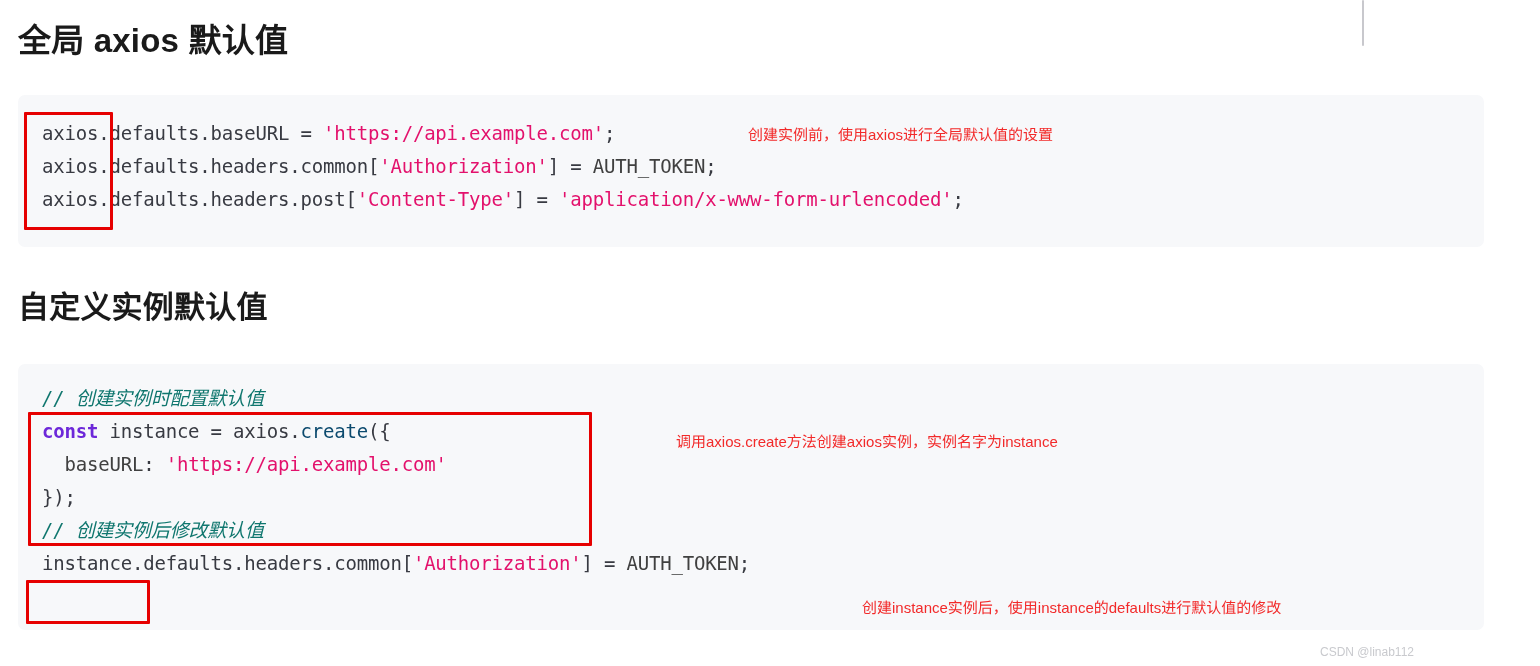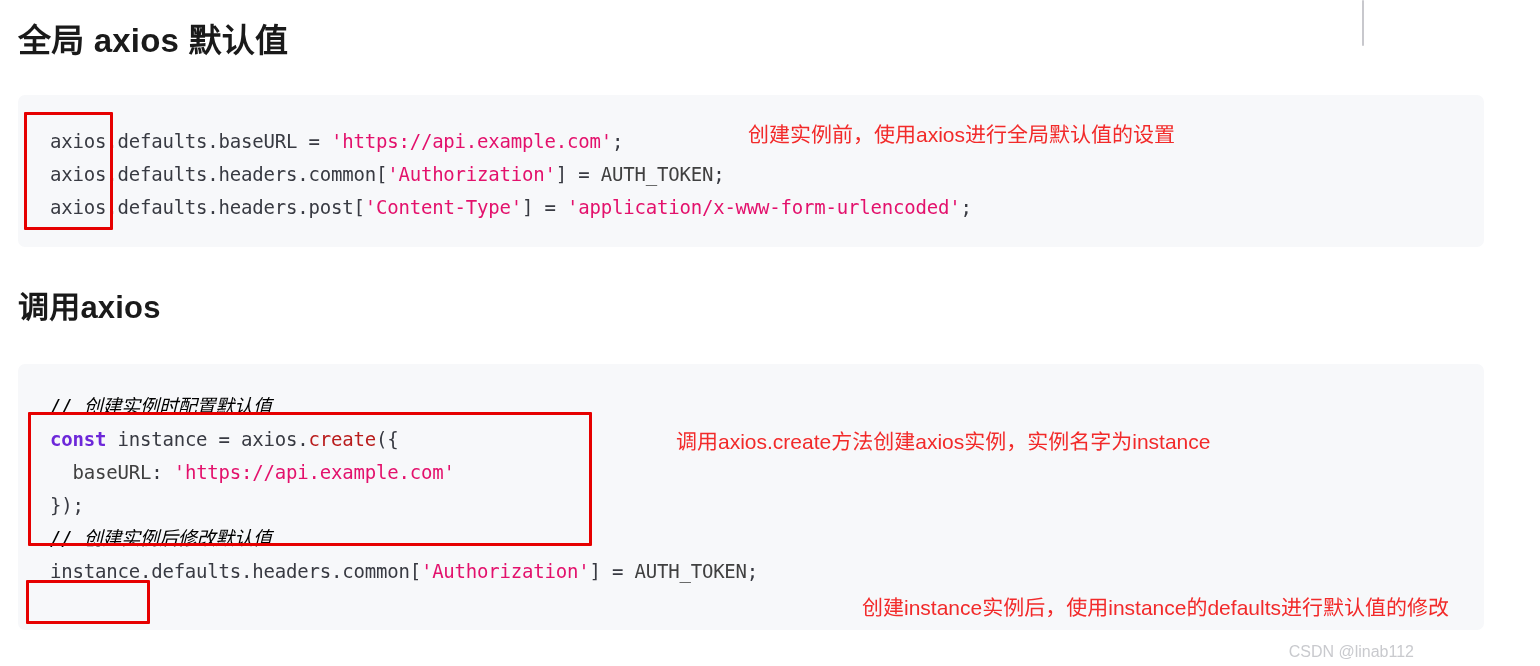--- a/index.html
+++ b/index.html
@@ -63,21 +63,21 @@
     left: 18px;
     top: 364px;
     width: 1466px;
     height: 266px;
   }
 
   .code-pre {
     position: absolute;
     left: 24px;
     top: 0;
-    margin: 8px;
+    margin: 0;
     font-family: "DejaVu Sans Mono", "Liberation Mono", monospace;
     font-size: 19px;
     line-height: 33px;
     color: #383a42;
     white-space: pre;
     letter-spacing: -0.2px;
   }
   #code-global-pre { top: 22px; }
   #code-instance-pre { top: 18px; }
 
@@ -85,43 +85,43 @@
     display: block;
     height: 33px;
     white-space: pre;
   }
 
   
   .tok-plain   { color: #383a42; }
   .tok-string  { color: #e3116c; }
   .tok-const   { color: #6d28d9; font-weight: bold; }
   .tok-teal    { color: #404040; }
-  .tok-func    { color: #b91c1c; }
-  .tok-comment { color: #000000; font-style: italic; }
+  .tok-func    { color: #0c4a6e; }
+  .tok-comment { color: #0f766e; font-style: italic; }
   .tok-punc    { color: #383a42; }
 
   
   .redbox {
     position: absolute;
     border: 3px solid #e60000;
     border-radius: 1px;
     box-sizing: border-box;
     background: transparent;
     pointer-events: none;
   }
   #redbox-axios    { left: 24px;  top: 112px; width: 89px;  height: 118px; }
   #redbox-create   { left: 28px;  top: 412px; width: 564px; height: 134px; }
   #redbox-instance { left: 26px;  top: 580px; width: 124px; height: 44px;  }
 
   
   .annotation {
     position: absolute;
     color: #f22a2a;
     font-family: "Liberation Sans", "DejaVu Sans", sans-serif;
-    font-size: 21px;
+    font-size: 15px;
     line-height: 28px;
     white-space: nowrap;
   }
   #annotation-global   { left: 748px; top: 121px; }
   #annotation-create   { left: 676px; top: 428px; }
   #annotation-modify   { left: 862px; top: 594px; }
 
   
   #scrollbar-track {
     position: absolute;
@@ -141,41 +141,41 @@
     border-radius: 2px;
   }
 
   
   #watermark {
     position: absolute;
     right: 14px;
     bottom: 4px;
     color: #c9cace;
     font-family: "Liberation Sans", "DejaVu Sans", sans-serif;
-    font-size: 16px;
+    font-size: 12px;
     line-height: 20px;
     white-space: nowrap;
   }
 </style>
 </head>
 <body>
 
 <div class="page">
 
   <h1 class="heading" id="heading-global">全局 axios 默认值</h1>
 
   <div class="code-block" id="code-block-global">
     <pre class="code-pre" id="code-global-pre"><span class="code-line"><span class="tok-plain">axios.defaults.baseURL = </span><span class="tok-string">'https://api.example.com'</span><span class="tok-punc">;</span></span><span class="code-line"><span class="tok-plain">axios.defaults.headers.common[</span><span class="tok-string">'Authorization'</span><span class="tok-plain">] = </span><span class="tok-teal">AUTH_TOKEN</span><span class="tok-punc">;</span></span><span class="code-line"><span class="tok-plain">axios.defaults.headers.post[</span><span class="tok-string">'Content-Type'</span><span class="tok-plain">] = </span><span class="tok-string">'application/x-www-form-urlencoded'</span><span class="tok-punc">;</span></span></pre>
   </div>
 
   <div class="redbox" id="redbox-axios"></div>
 
   <div class="annotation" id="annotation-global">创建实例前，使用axios进行全局默认值的设置</div>
 
-  <h1 class="heading" id="heading-instance">调用axios</h1>
+  <h1 class="heading" id="heading-instance">自定义实例默认值</h1>
 
   <div class="code-block" id="code-block-instance">
     <pre class="code-pre" id="code-instance-pre"><span class="code-line"><span class="tok-comment">// 创建实例时配置默认值</span></span><span class="code-line"><span class="tok-const">const</span><span class="tok-plain"> instance = axios.</span><span class="tok-func">create</span><span class="tok-punc">({</span></span><span class="code-line"><span class="tok-plain">  </span><span class="tok-teal">baseURL</span><span class="tok-plain">: </span><span class="tok-string">'https://api.example.com'</span></span><span class="code-line"><span class="tok-punc">});</span></span><span class="code-line"><span class="tok-comment">// 创建实例后修改默认值</span></span><span class="code-line"><span class="tok-plain">instance.defaults.headers.common[</span><span class="tok-string">'Authorization'</span><span class="tok-plain">] = </span><span class="tok-teal">AUTH_TOKEN</span><span class="tok-punc">;</span></span></pre>
 
   </div>
 
   <div class="redbox" id="redbox-create"></div>
 
   <div class="redbox" id="redbox-instance"></div>
 

